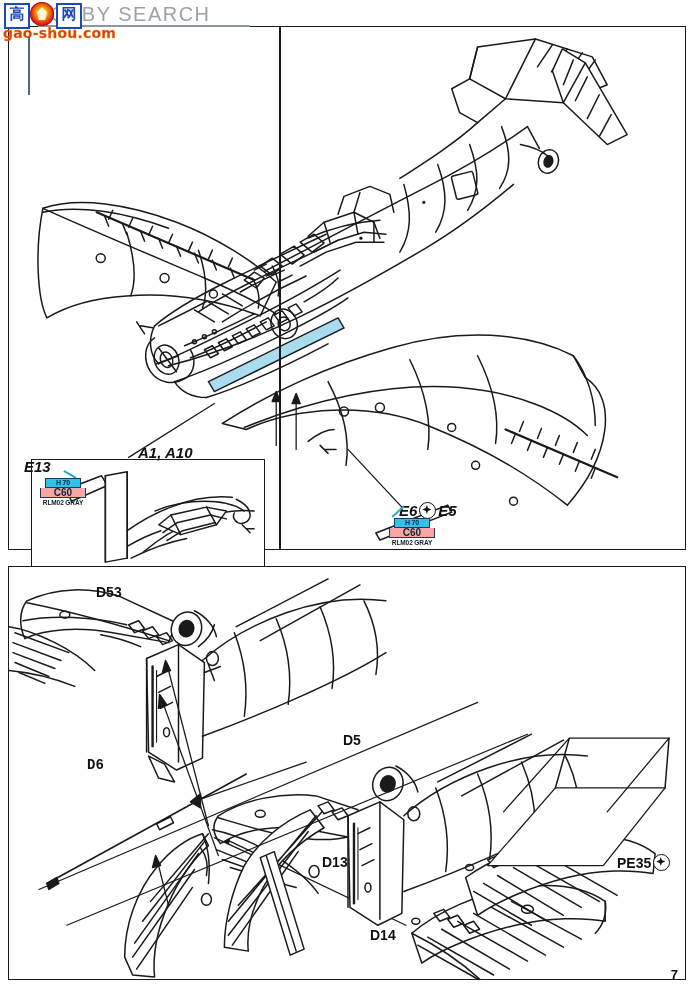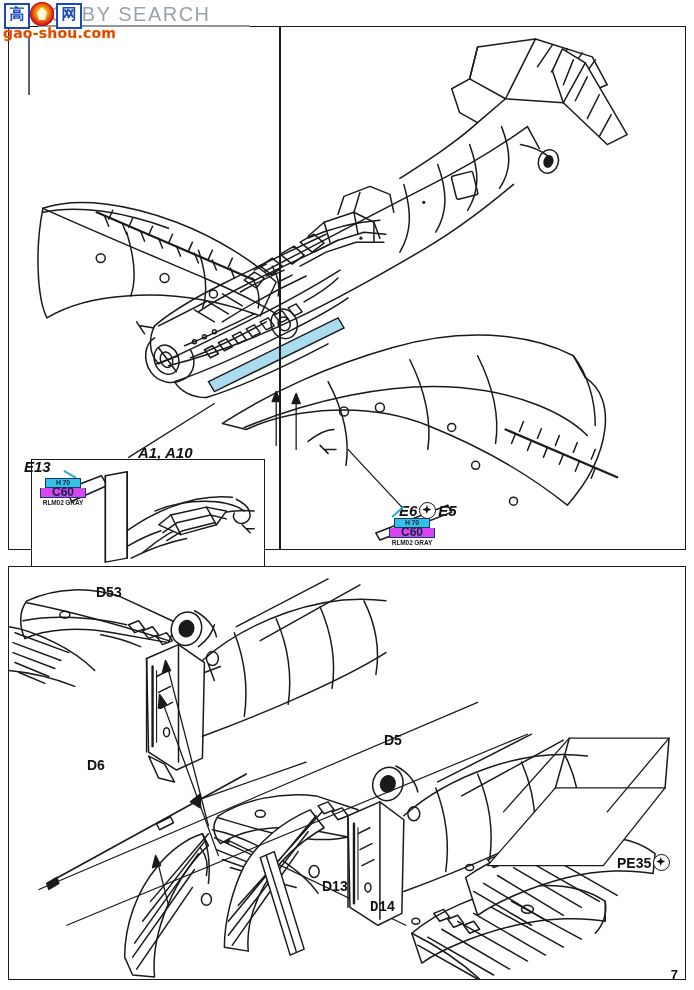--- a/index.html
+++ b/index.html
@@ -76,22 +76,22 @@
   
   .paint-chip{position:absolute;z-index:35;width:46px;text-align:center;}
   .paint-chip .sw-row{display:flex;justify-content:center;}
   .paint-chip .sw{
     background:#35c0e8;border:1px solid #0f3d6b;color:#0a2740;
     font-size:7px;font-weight:700;line-height:8px;padding:0 2px;
     letter-spacing:-.2px;font-family:"Liberation Sans", sans-serif;
   }
   .paint-chip .sw.wide{min-width:30px;}
   .paint-chip .sw2{
-    background:#d946ef;border:1px solid #0f3d6b;border-top:none;color:#0a2740;
-    font-size:12px;font-weight:700;line-height:9px;min-width:24px;margin:0 auto;
+    background:#fca5a5;border:1px solid #0f3d6b;border-top:none;color:#0a2740;
+    font-size:10px;font-weight:700;line-height:9px;min-width:24px;margin:0 auto;
     font-family:"Liberation Sans", sans-serif;
   }
   .paint-chip .pname{
     font-size:6.5px;font-weight:700;color:#1a1a1a;margin-top:.5px;letter-spacing:-.1px;
     font-family:"Liberation Sans", sans-serif;
   }
   .chip-lead{position:absolute;background:#29a8d0;z-index:34;}
 
   
   .asm-mark{
@@ -464,23 +464,23 @@
         <path d="M496,246 L562,172 L662,172 L600,246" stroke-width="1.3"></path>
         <path d="M548,222 L562,172 M658,222 L662,172"></path>
 
         <path d="M30,324 L470,136" stroke-width="1.2"></path>
         <path d="M58,360 L520,168" stroke-width="1.2"></path>
       </g>
     </svg>
   </div>
 
   <div class="plabel md" style="left:96px;top:584px;">D53</div>
-  <div class="plabel md" style="left:87px;top:757px;">D6</div>
-  <div class="plabel md" style="left:343px;top:732px;margin-left:41px;">D5</div>
-  <div class="plabel md" style="left:322px;top:878px;">D13</div>
-  <div class="plabel md" style="left:370px;top:899px;font-family:Liberation Mono, monospace;">D14</div>
+  <div class="plabel md" style="left:87px;top:757px;font-family:Liberation Mono, monospace;">D6</div>
+  <div class="plabel md" style="left:343px;top:732px;">D5</div>
+  <div class="plabel md" style="left:322px;top:854px;">D13</div>
+  <div class="plabel md" style="left:370px;top:927px;">D14</div>
   <div class="plabel md inline-row" style="left:617px;top:854px;">
     <span>PE35</span>
     <span class="asm-mark"></span>
   </div>
 
   <div id="page-number">7</div>
 </div>
 
 </body></html>

